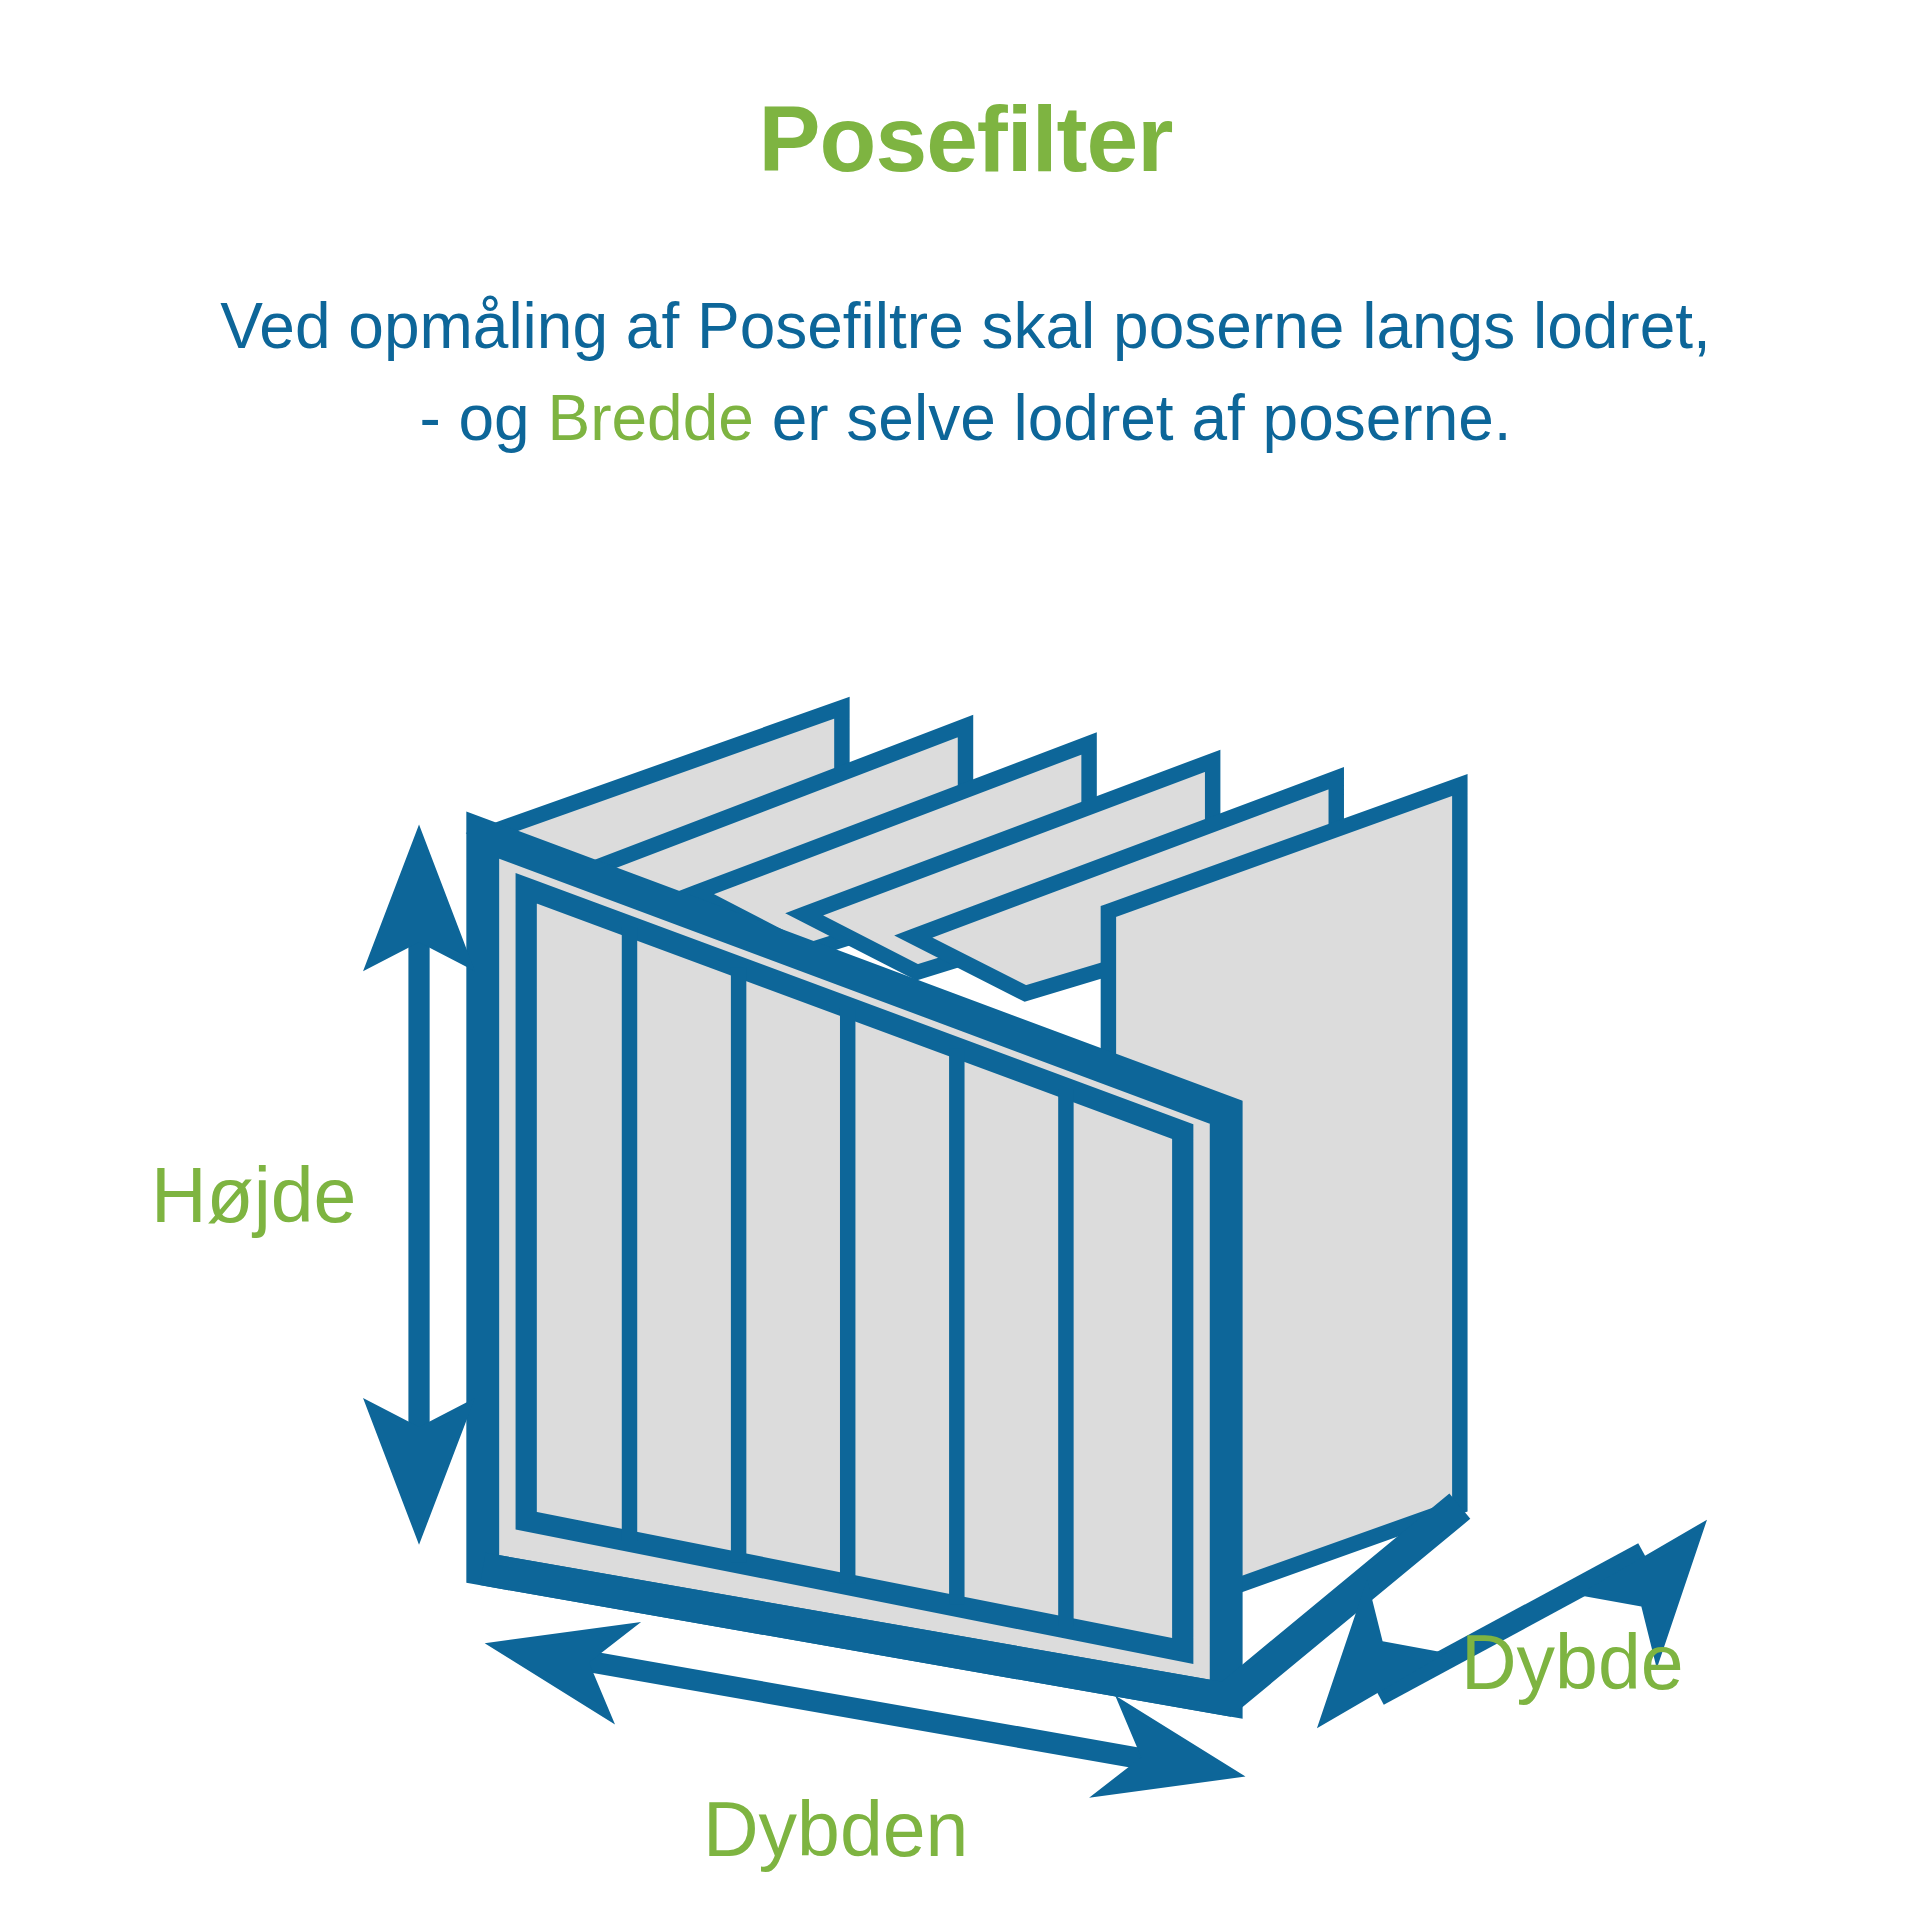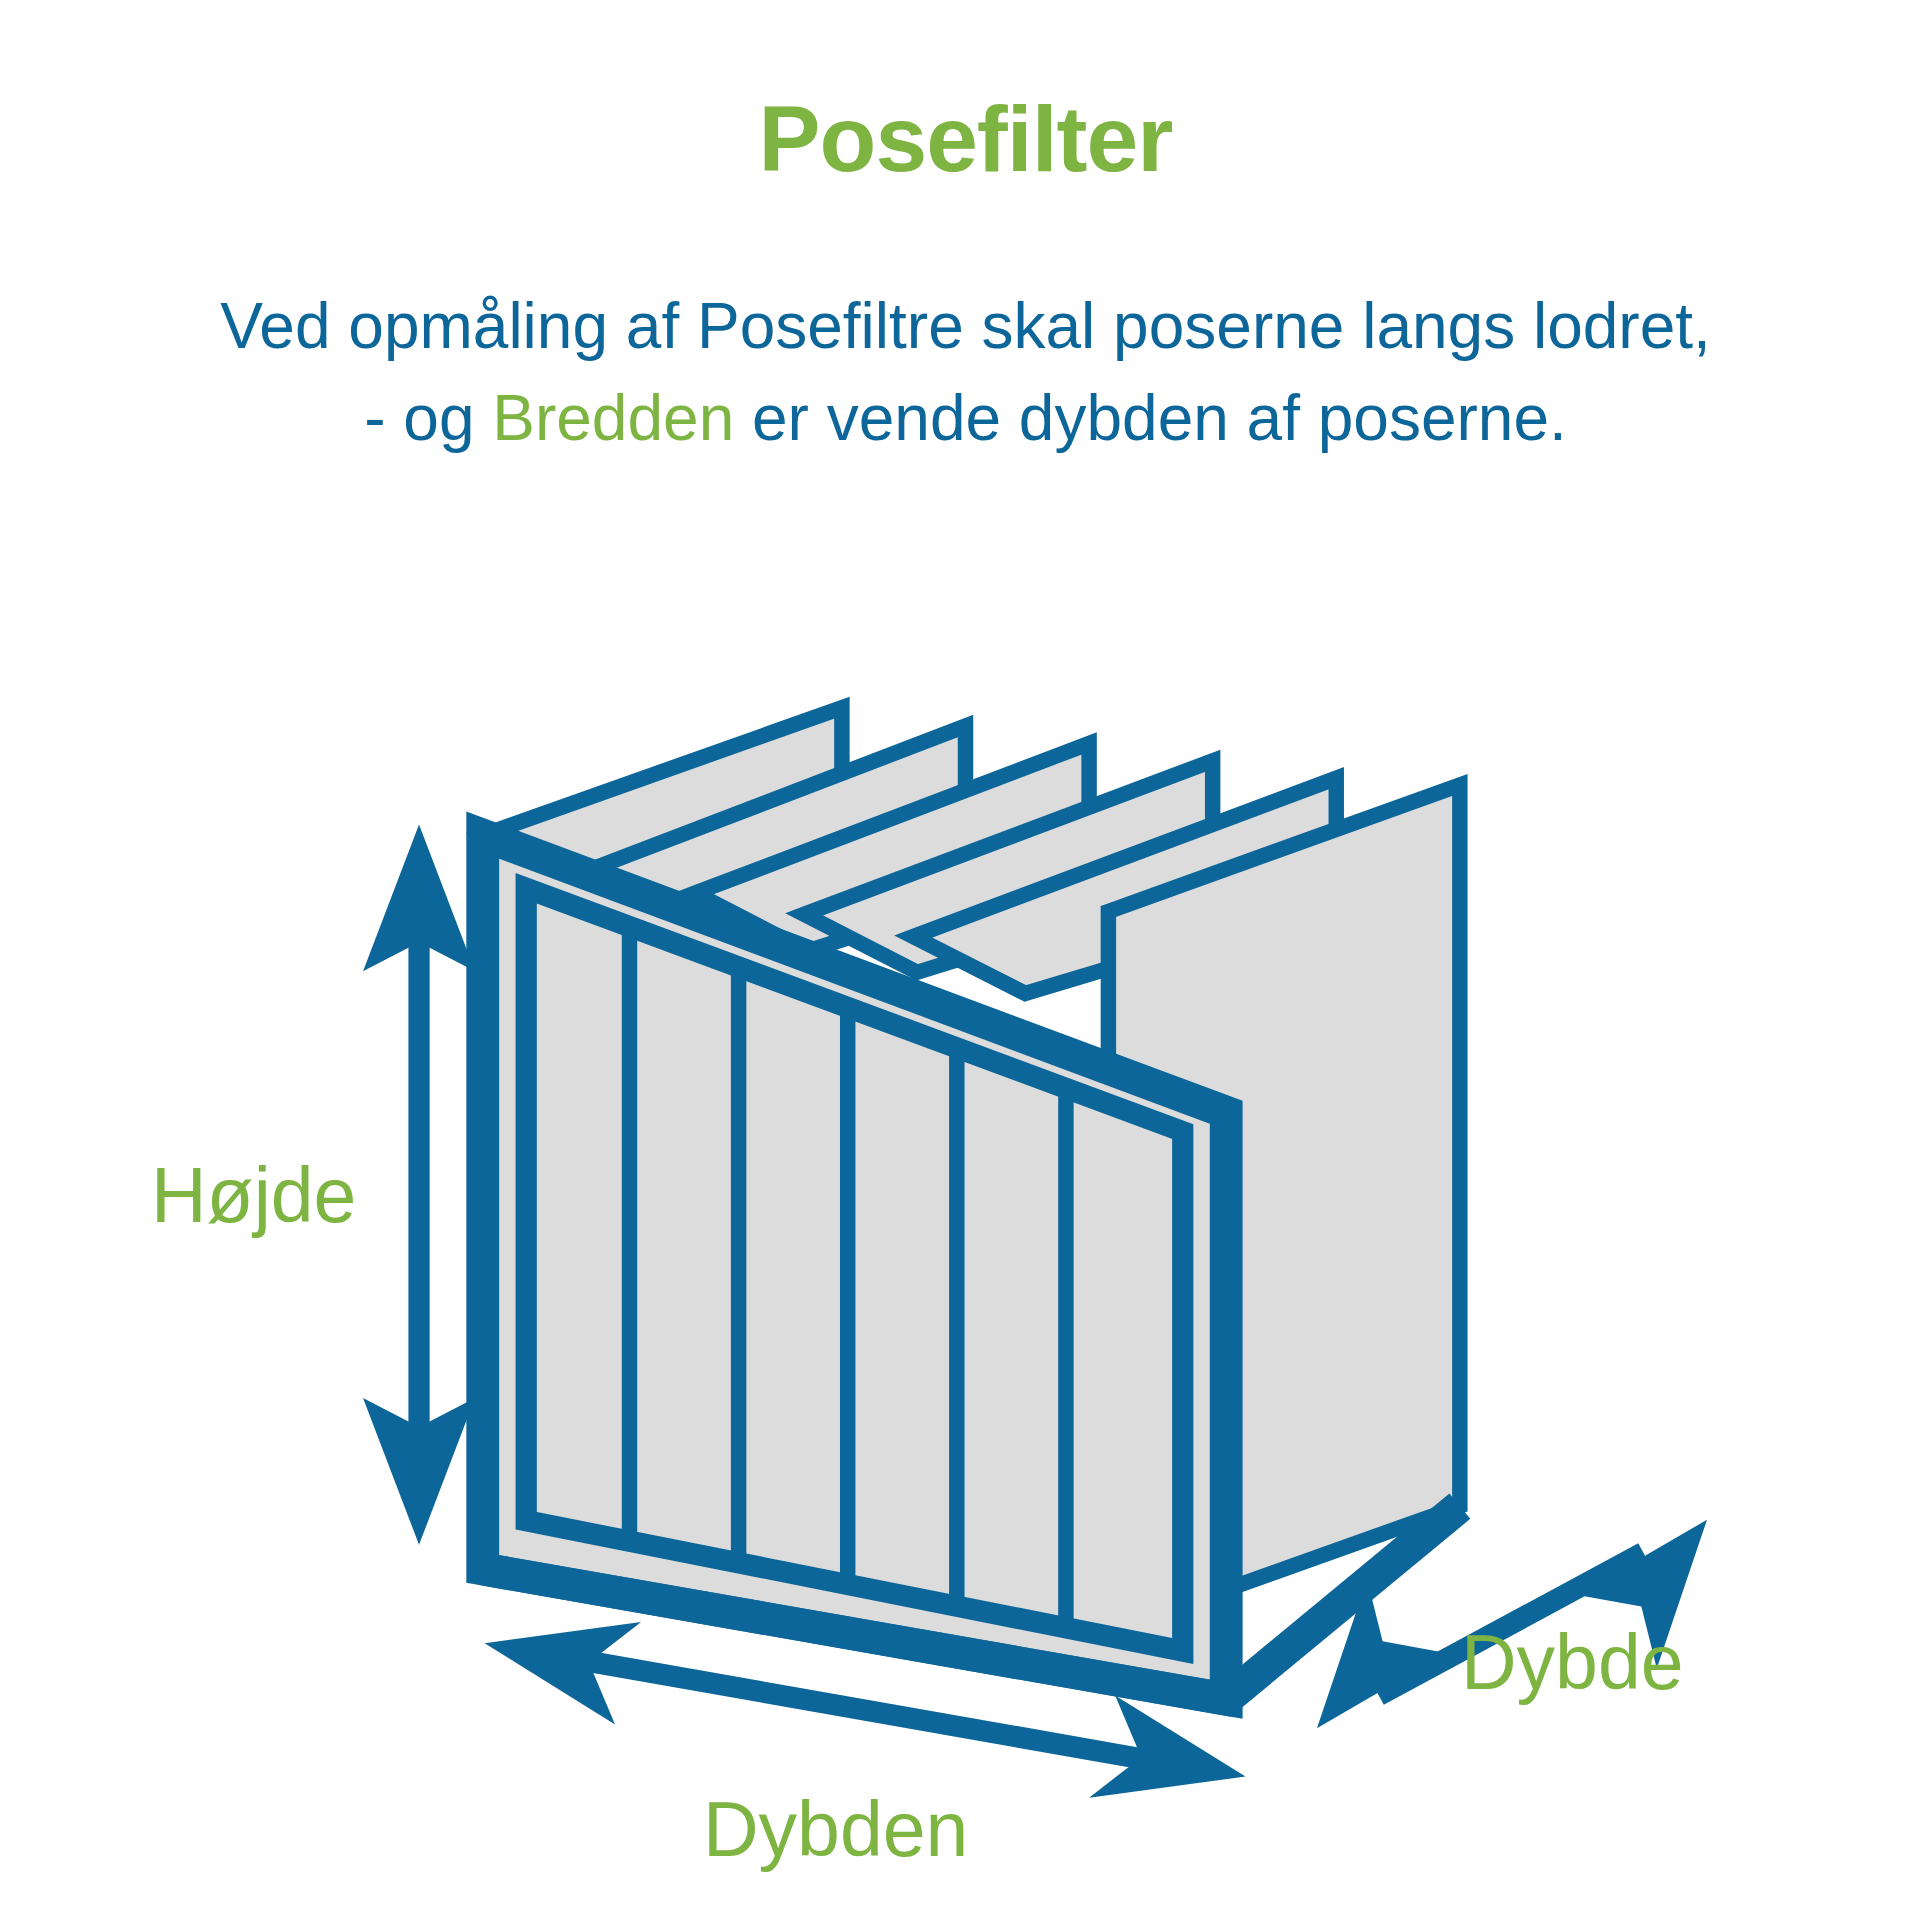--- a/index.html
+++ b/index.html
@@ -77,21 +77,21 @@
 
 <div class="page">
 
   <div class="title">Posefilter</div>
 
   <div class="intro">
     <span class="line">
       <span class="b">Ved opmåling af Posefiltre skal poserne langs lodret,</span>
     </span>
     <span class="line">
-      <span class="b">- og </span><span class="g">Bredden</span><span class="b"> er vende dybden af poserne.</span>
+      <span class="b">- og </span><span class="g">Bredde</span><span class="b"> er selve lodret af poserne.</span>
     </span>
   </div>
 
   <div class="figure">
     <svg width="1931" height="1931" viewBox="0 0 2000 2000">
 
       <g>
 
         <polygon points="500,865 872,733 872,850 612,940" fill="#dcdcdc" stroke="#0d6699" stroke-width="16" stroke-linejoin="miter"></polygon>
 

